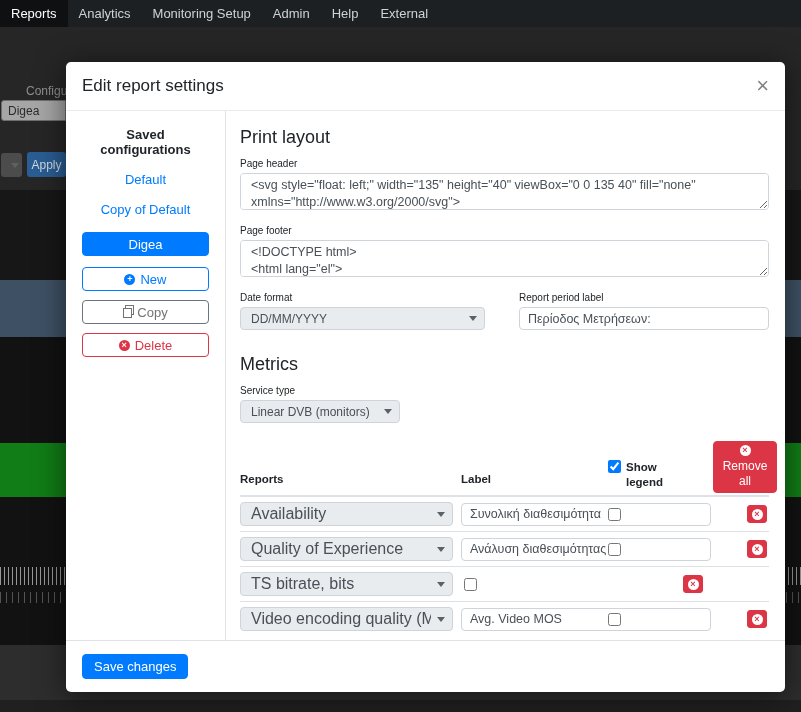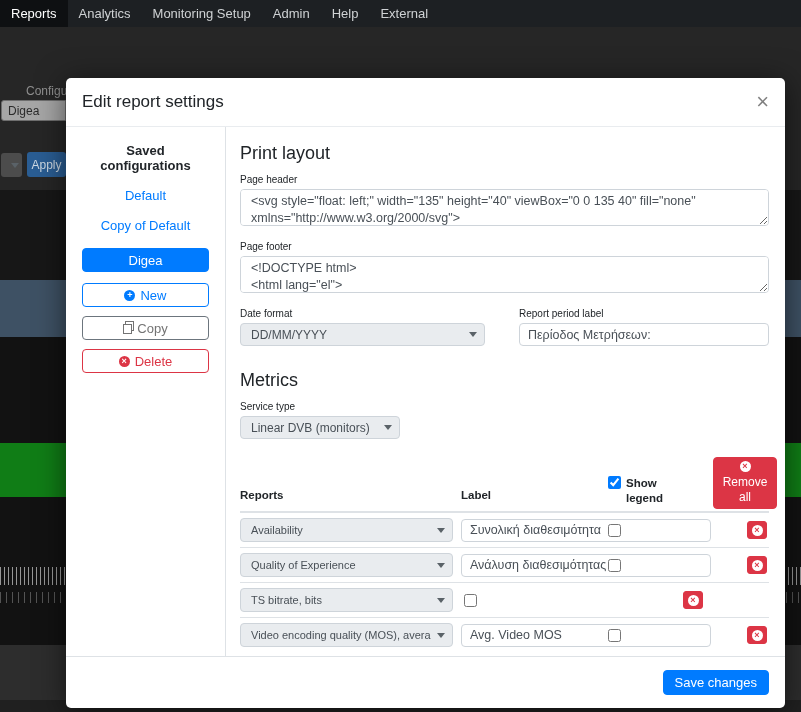--- a/index.html
+++ b/index.html
@@ -52,21 +52,21 @@
     position: absolute; left: 27px; top: 152px; width: 39px; height: 25px;
     background: #2a5d93; color: #cdd8e2; font-size: 12px; border-radius: 3px;
     display: flex; align-items: center; justify-content: center;
   }
 
   
   .modal {
     position: absolute; left: 66px; top: 62px; width: 719px; height: 630px;
     background: #ffffff; border-radius: 5px; z-index: 10;
     box-shadow: 0 4px 30px rgba(0,0,0,.55);
-    display: flex; flex-direction: column; color: #212529; margin-top: 16px;
+    display: flex; flex-direction: column; color: #212529;
   }
   .modal-header {
     height: 49px; flex: 0 0 49px; padding: 0 16px;
     display: flex; align-items: center; justify-content: space-between;
     border-bottom: 1px solid #e9ecef;
   }
   .modal-title { font-size: 17px; font-weight: 500; }
   .modal-close { font-size: 22px; line-height: 1; color: #000; opacity: .5; cursor: pointer; font-weight: 400; }
 
   .modal-body { flex: 1; display: flex; overflow: hidden; }
@@ -144,32 +144,32 @@
   input[type="checkbox"] { width: 13px; height: 13px; accent-color: #007bff; cursor: pointer; }
 
   .btn-remove-all {
     background: #dc3545; border: 1px solid #dc3545; color: #fff; border-radius: 4px;
     font-size: 12px; line-height: 1.25; padding: 3px 6px; cursor: pointer;
     display: inline-flex; flex-wrap: wrap; justify-content: center; align-items: center; gap: 3px;
     width: 64px; justify-self: end; margin-right: 8px; font-family: inherit;
   }
   .mt-body .mt-row { padding: 5px 0; }
   .mt-body .mt-row + .mt-row { border-top: 1px solid #dee2e6; }
-  .metric-select { width: 213px; height: 24px; font-size: 11px; }
+  .metric-select { width: 213px; height: 24px; font-size: 16px; }
   .label-input { width: 136px; }
   .row-check { margin-left: 3px; justify-self: start; }
   .btn-row-delete {
     width: 20px; height: 18px; background: #dc3545; border: 1px solid #dc3545;
     border-radius: 3px; display: inline-flex; align-items: center; justify-content: center;
     cursor: pointer; justify-self: end; margin-right: 2px;
   }
 
   .modal-footer {
     flex: 0 0 52px; border-top: 1px solid #dee2e6;
-    display: flex; align-items: center; justify-content: flex-end; padding: 0 16px;
+    display: flex; align-items: center; justify-content: flex-start; padding: 0 16px;
   }
   .btn-save {
     background: #007bff; border: 1px solid #007bff; color: #fff; border-radius: 4px;
     font-size: 13px; padding: 4px 11px; cursor: pointer; font-family: inherit;
   }
 </style>
 </head>
 <body>
 
 <div class="bg-layer bg-config"></div>

